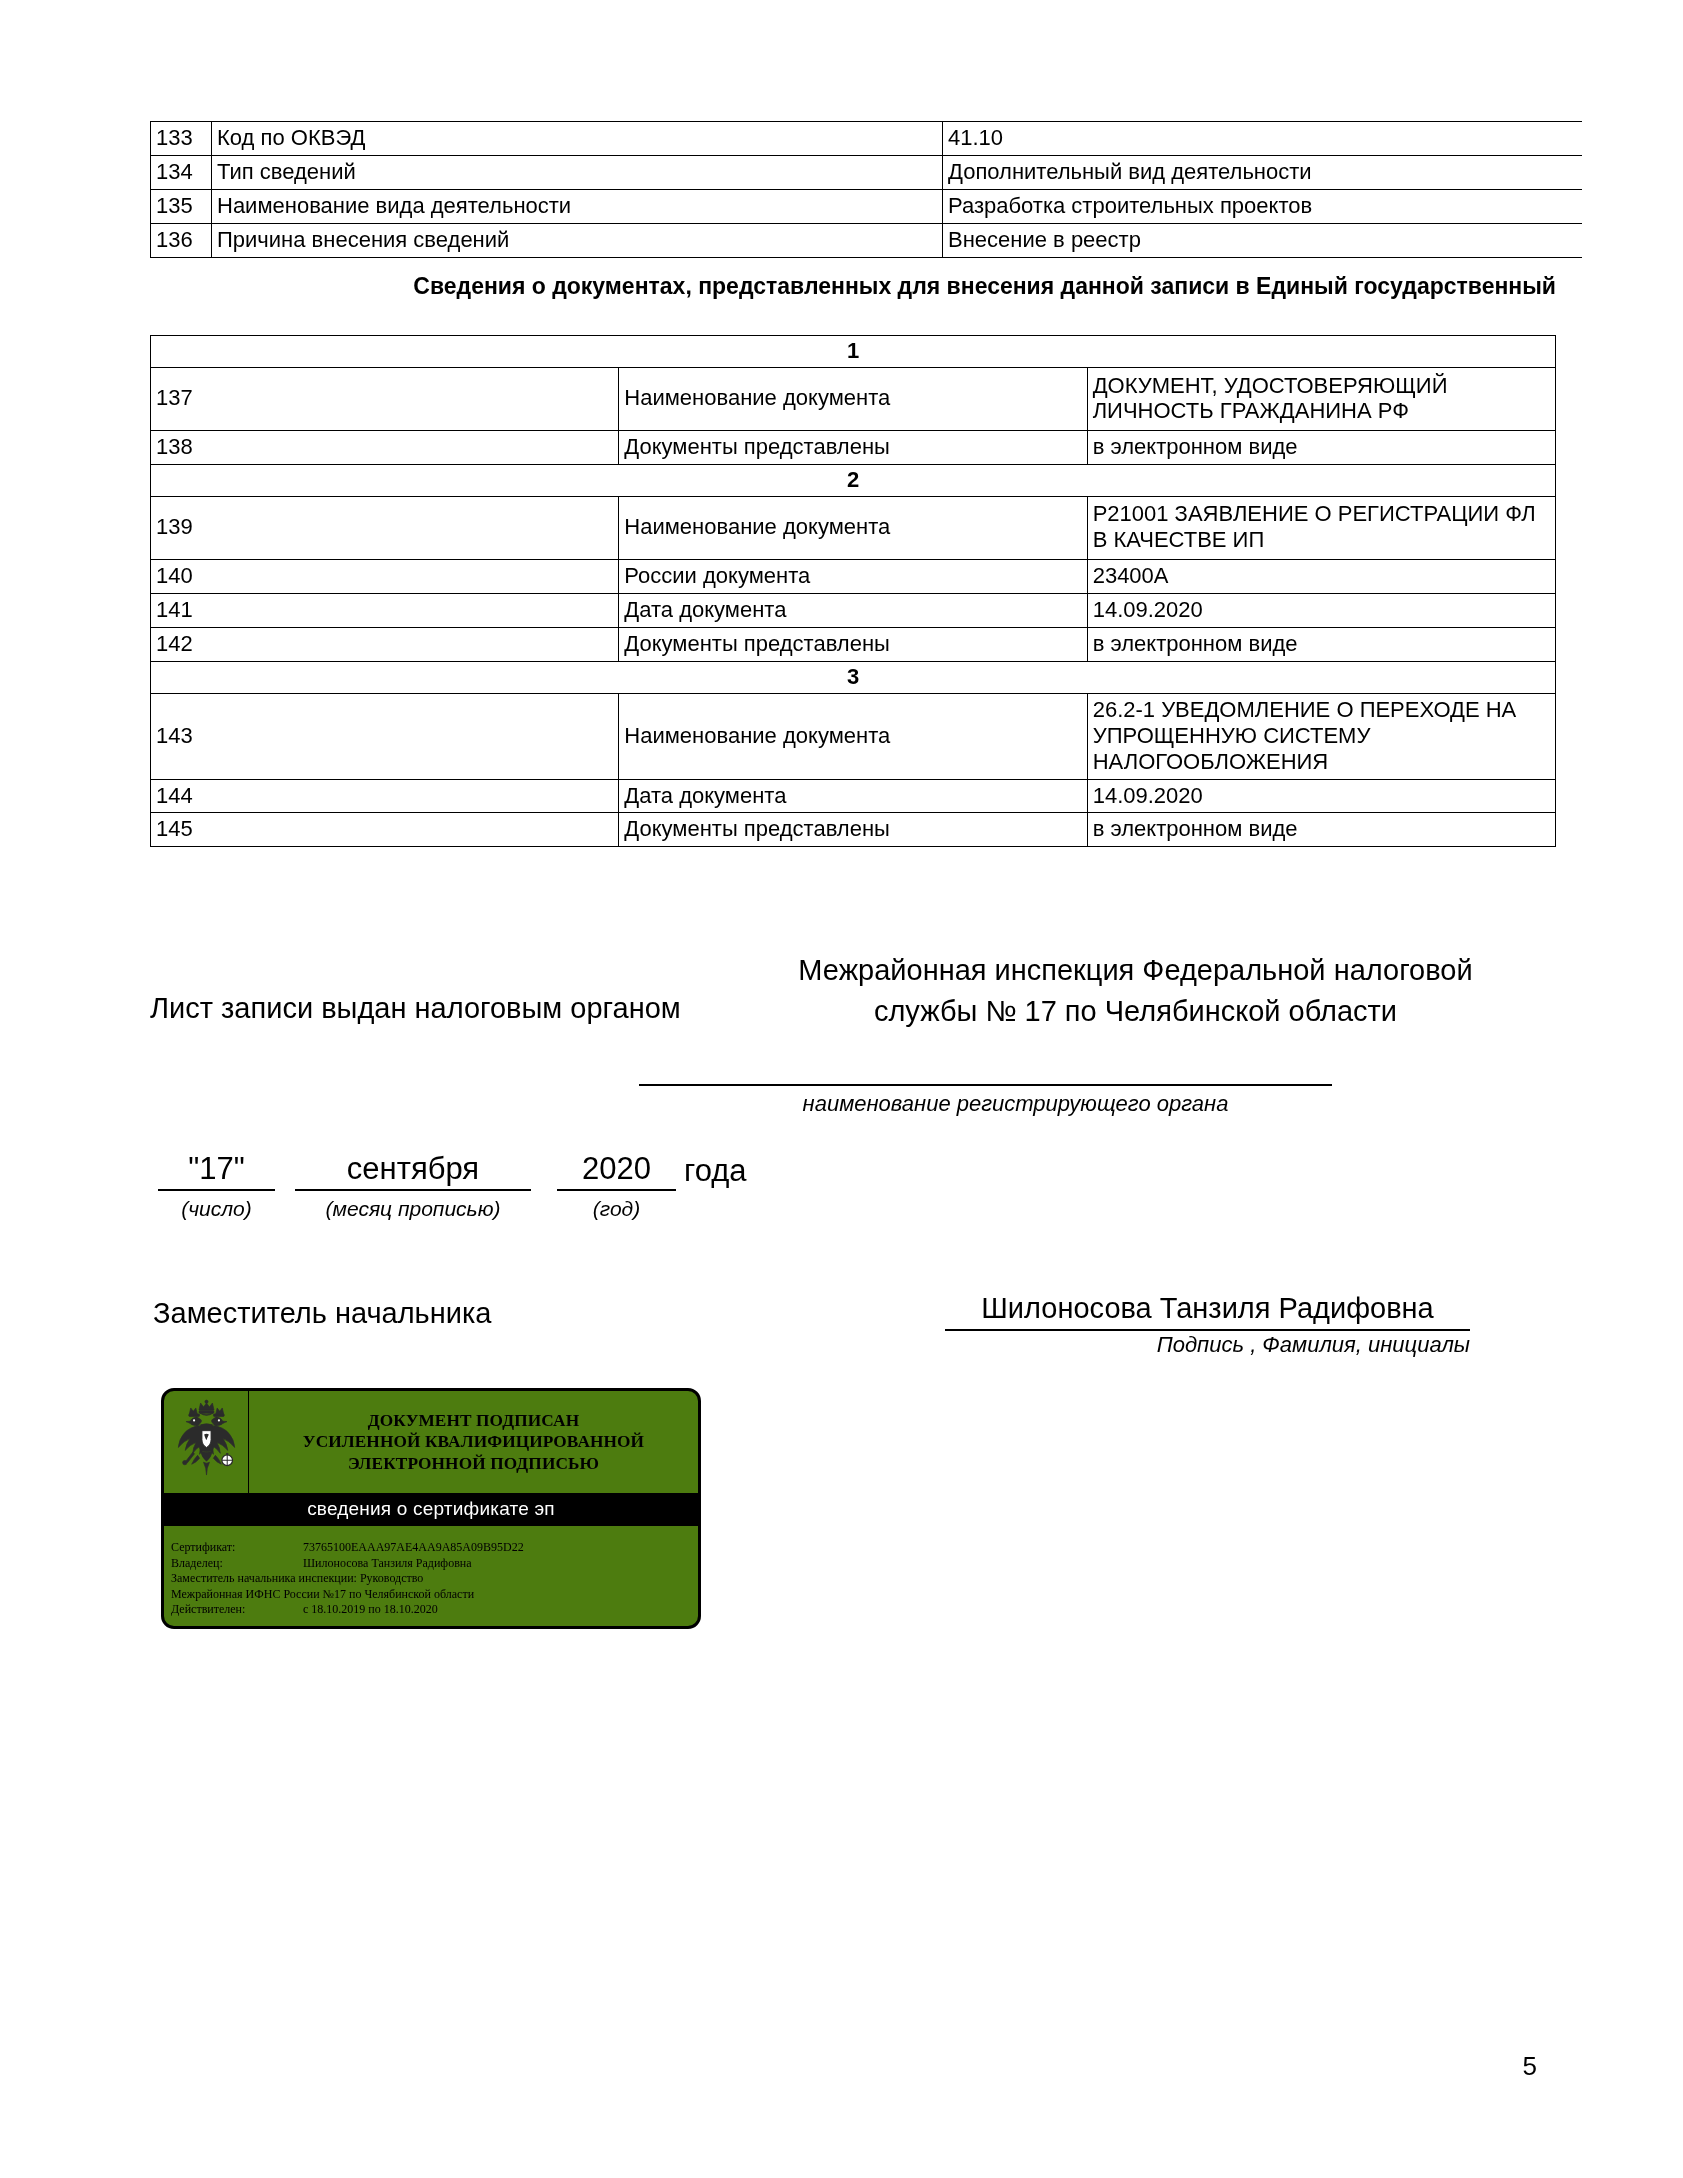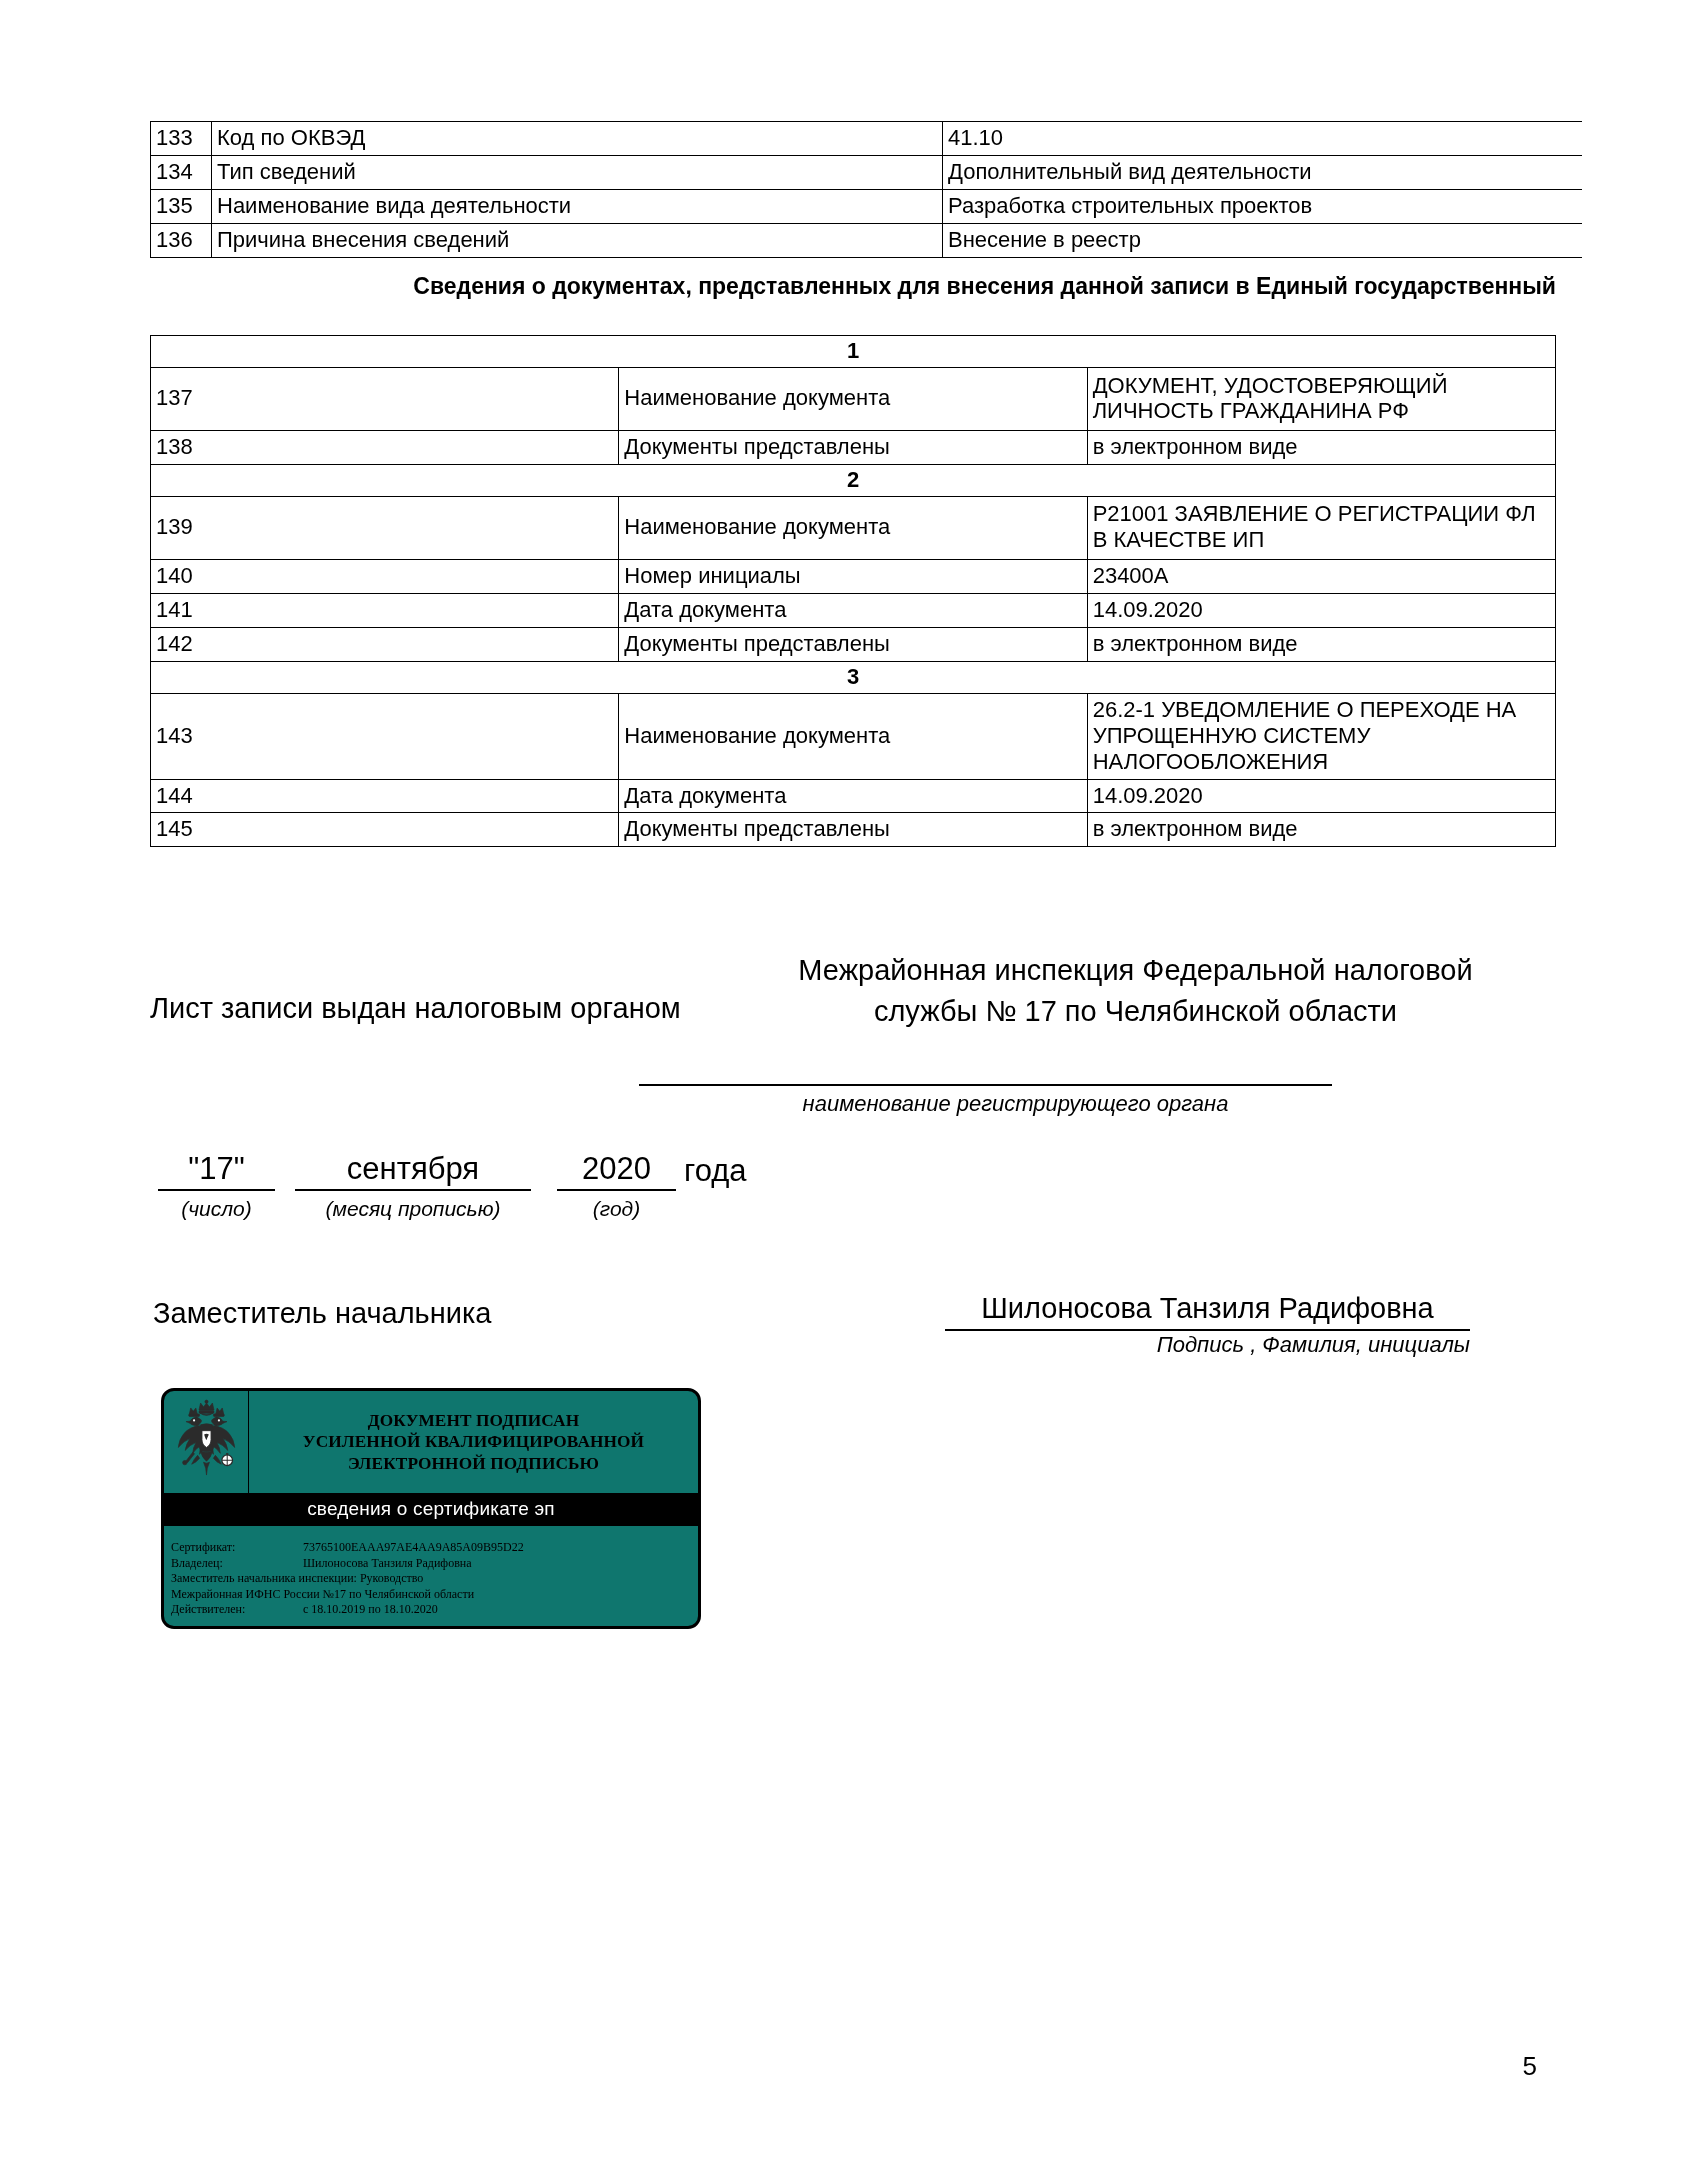--- a/index.html
+++ b/index.html
@@ -178,21 +178,21 @@
   
   .stamp {
     position: absolute;
     left: 161px;
     top: 1388px;
     width: 540px;
     height: 241px;
     border: 3px solid #000000;
     border-radius: 13px;
     box-sizing: border-box;
-    background: #0f766e;
+    background: #4d7c0f;
     overflow: hidden;
     font-family: "Liberation Serif", serif;
   }
   .stamp-top {
     display: flex;
     align-items: stretch;
     height: 102px;
   }
   .stamp-emblem {
     width: 85px;
@@ -304,21 +304,21 @@
       <tr>
         <td class="group-head" colspan="3">2</td>
       </tr>
       <tr>
         <td class="col-num tall">139</td>
         <td class="col-label tall">Наименование документа</td>
         <td class="col-value tall">Р21001 ЗАЯВЛЕНИЕ О РЕГИСТРАЦИИ ФЛ В КАЧЕСТВЕ ИП</td>
       </tr>
       <tr>
         <td class="col-num">140</td>
-        <td class="col-label">Номер инициалы</td>
+        <td class="col-label">России документа</td>
         <td class="col-value">23400А</td>
       </tr>
       <tr>
         <td class="col-num">141</td>
         <td class="col-label">Дата документа</td>
         <td class="col-value">14.09.2020</td>
       </tr>
       <tr>
         <td class="col-num">142</td>
         <td class="col-label">Документы представлены</td>

